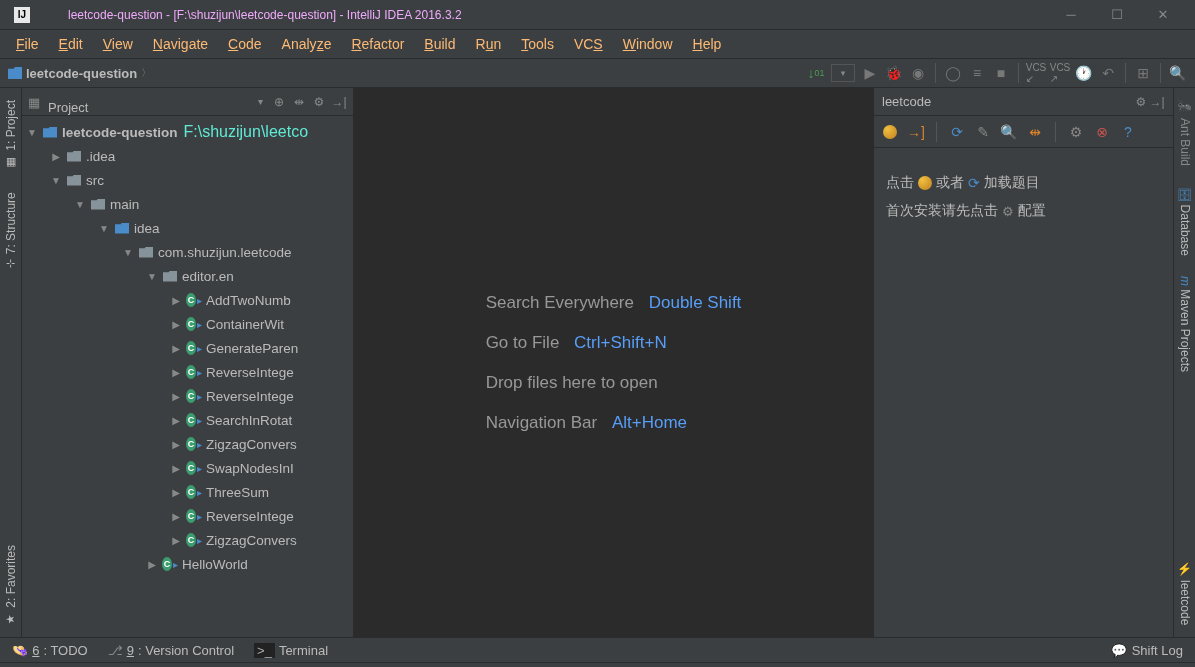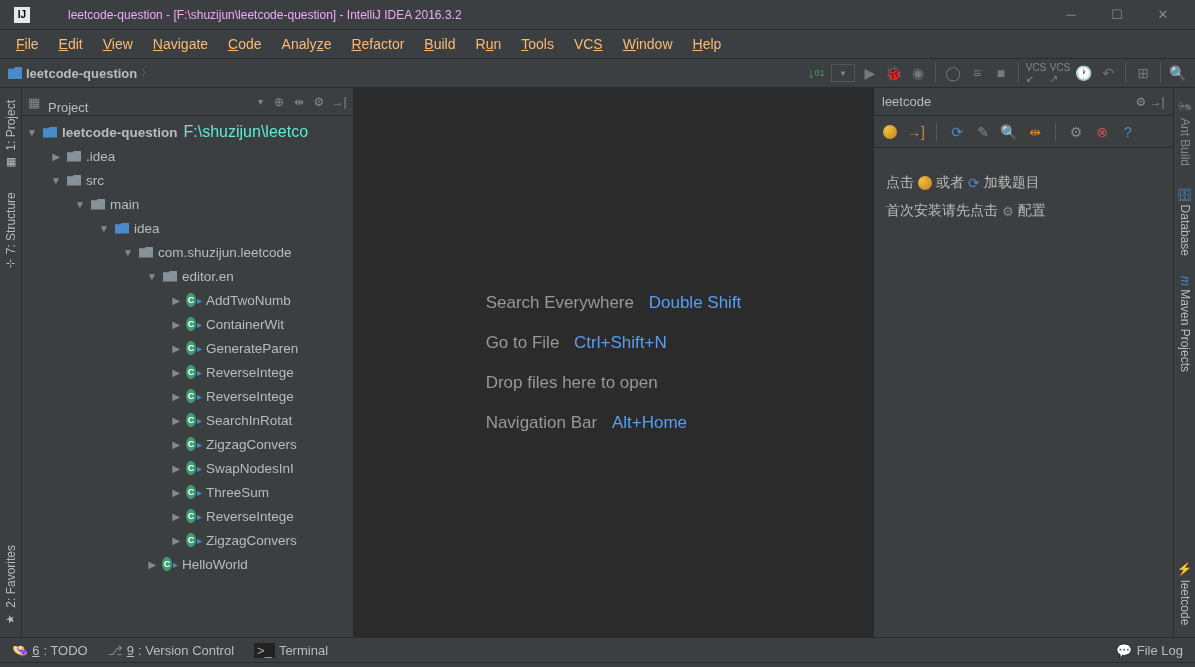--- a/index.html
+++ b/index.html
@@ -386,20 +386,20 @@
 
 <div class="bottom-bar1">
   <div class="bb-item"><span style="color:#d9822b">👒</span> <u>6</u>: TODO</div>
   <div class="bb-item"><span style="color:#888">⎇</span> <u>9</u>: Version Control</div>
   <div class="bb-item">
       <span style="background:#222;padding:0 3px;color:#aaa">&gt;_</span> 
       <span>Terminal</span>
     </div>
   <div class="bb-item bb-right">
       <span style="color:#888">💬</span> 
-      <span>File Log</span>
+      <span>Shift Log</span>
     </div>
 </div>
 
 <div class="statusbar">
   
   
 </div>
 
 </body></html>

